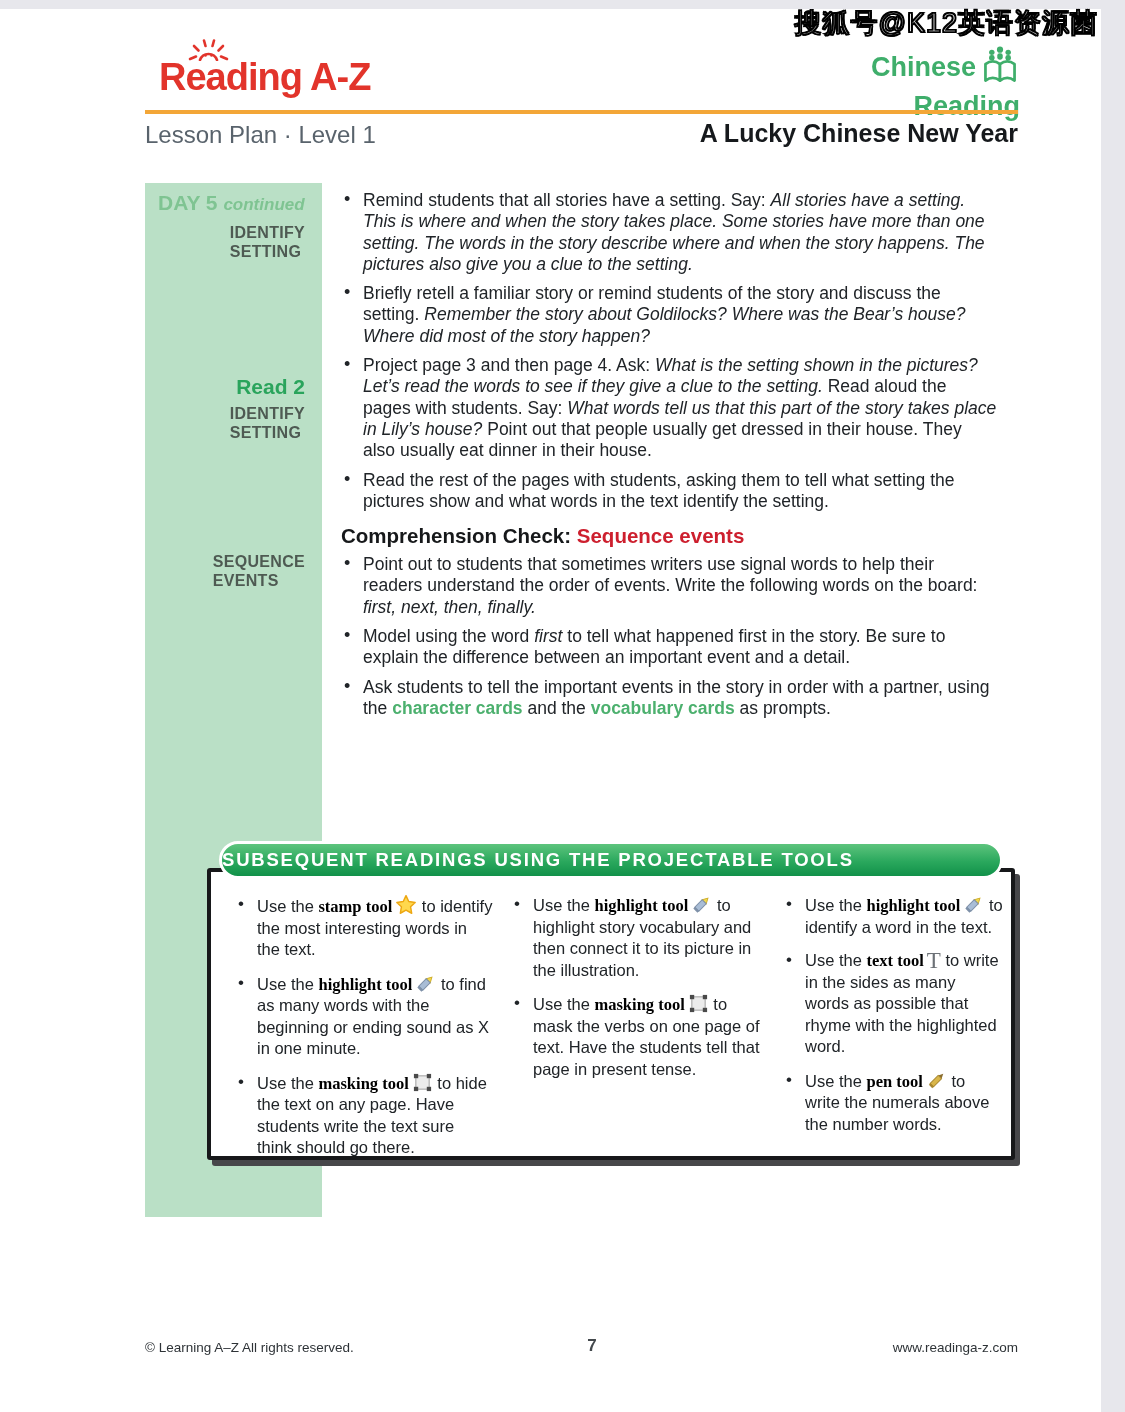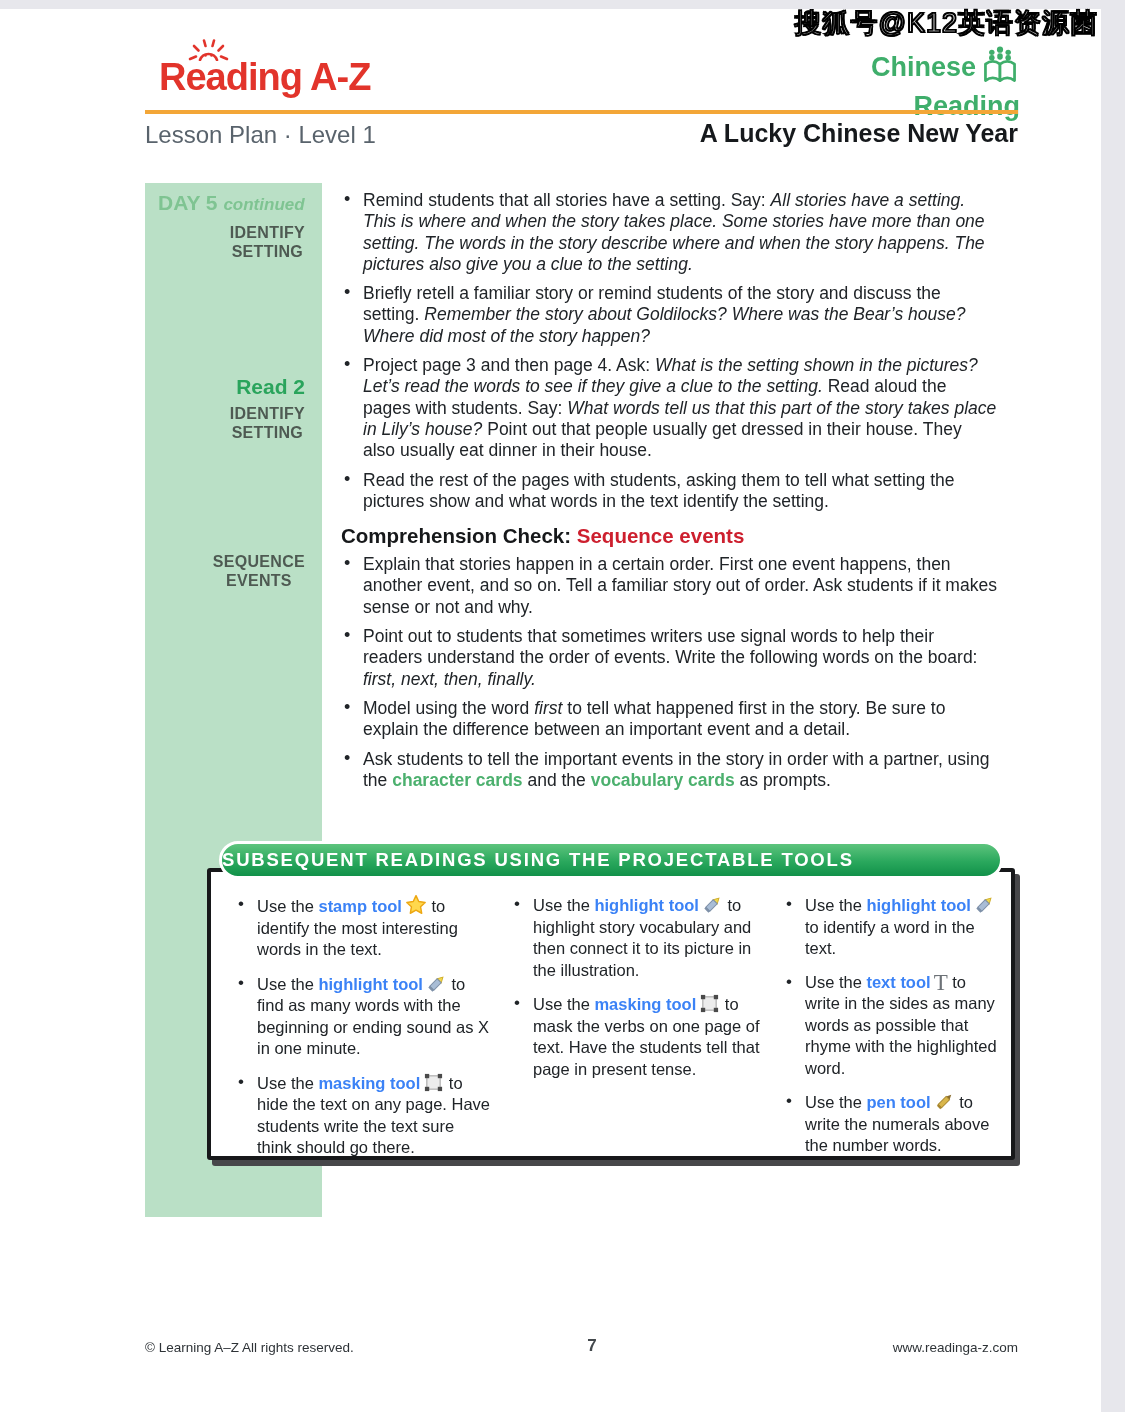--- a/index.html
+++ b/index.html
@@ -28,35 +28,35 @@
   .sr-line1{white-space:nowrap;}
   .book{display:inline-block;vertical-align:-10px;margin-left:4px;}
 
   .rule{position:absolute;left:145px;top:110px;width:873px;height:4px;background:#f3a637;}
   .lesson{position:absolute;left:145px;top:121px;font-size:24px;color:#59636c;}
   .title{position:absolute;top:119px;right:107px;font-size:25px;font-weight:bold;color:#16191c;}
 
   .sidebar{position:absolute;left:145px;top:183px;width:177px;height:1034px;background:#bae0c6;}
   .day{position:absolute;left:13px;top:8px;font-size:21px;font-weight:bold;color:#7fc492;}
   .day .note{font-style:italic;font-size:17px;}
-  .sb-label{position:absolute;right:17px;text-align:center;font-size:16px;font-weight:bold;
+  .sb-label{position:absolute;right:17px;text-align:left;font-size:16px;font-weight:bold;
     color:#4e5a52;line-height:19px;letter-spacing:.3px;}
   .sb-label.l1{top:40px}
   .read2{position:absolute;right:17px;top:192px;font-size:21px;font-weight:bold;color:#2aa45c;}
   .sb-label.l2{top:221px}
   .sb-label.l3{top:369px}
 
   .content{position:absolute;left:341px;top:190px;width:656px;}
   h2.sec{font-size:20.5px;margin:0 0 6px 0;color:#16181a;font-weight:bold;}
   h2.sec .red{color:#cd1f2e;}
   ul.bullets{list-style:none;margin:0 0 12px 0;padding:0;font-size:17.5px;line-height:21.3px;color:#202428;}
   ul.bullets li{position:relative;padding-left:22px;margin-bottom:8px;}
   ul.bullets li::before{content:"•";position:absolute;left:3px;top:-1px;font-size:18px;color:#202428;}
   .it{font-style:italic;}
-  .tool{color:#3b82f6;font-weight:bold;}
+  .tool{color:#000000;font-weight:bold;font-family:Liberation Serif, serif;}
   .grn{color:#4cb06e;font-weight:bold;}
 
   .banner{position:absolute;left:219px;top:841px;width:778px;height:32px;z-index:3;
     background:linear-gradient(180deg,#5dc47d 0%,#2aa85d 55%,#119149 100%);
     border:3px solid #fff;border-radius:20px;color:#fff;font-weight:bold;font-size:18.5px;
     letter-spacing:1.8px;line-height:32px;}
   .toolsbox{position:absolute;left:207px;top:868px;width:800px;height:284px;background:#fff;
     border:4px solid #17181a;border-radius:3px;box-shadow:5px 6px 0 #47474a;}
   .col{position:absolute;top:22px;}
   .c1{left:26px;width:256px;}
@@ -143,21 +143,20 @@
 
   <div class="content">
     <ul class="bullets">
         <li><span>Remind students that all stories have a setting. Say:  </span><span class="it">All stories have a setting. This is where and when the story takes place. Some stories have more than one setting. The words in the story describe where and when the story happens. The pictures also give you a clue to the setting.</span></li>
         <li><span>Briefly retell a familiar story or remind students of the story and discuss the setting. </span><span class="it">Remember the story about Goldilocks? Where was the Bear’s house? Where did most of the story happen?</span></li>
         <li><span>Project page 3 and then page 4. Ask: </span><span class="it">What is the setting shown in the pictures? Let’s read the words to see if they give a clue to the setting.</span><span> Read aloud the pages with students. Say: </span><span class="it">What words tell us that this part of the story takes place in Lily’s house?</span><span> Point out that people usually get dressed in their house. They also usually eat dinner in their house.</span></li>
         <li><span>Read the rest of the pages with students, asking them to tell what setting the pictures show and what words in the text identify the setting.</span></li>
       </ul>
     <h2 class="sec"><span>Comprehension Check: </span><span class="red">Sequence events</span></h2>
     <ul class="bullets">
-        <li><span>Explain that stories happen in a certain order. First one event happens, then another event, and so on. Tell a familiar story out of order. Ask students if it makes sense or not and why.</span></li>
         <li><span>Point out to students that sometimes writers use signal words to help their readers understand the order of events. Write the following words on the board: </span><span class="it">first, next, then, finally.</span></li>
         <li><span>Model using the word </span><span class="it">first</span><span> to tell what happened first in the story. Be sure to explain the difference between an important event and a detail.</span></li>
         <li><span>Ask students to tell the important events in the story in order with a partner, using the </span><span class="grn">character cards</span><span> and the </span><span class="grn">vocabulary cards</span><span> as prompts.</span></li>
       </ul>
   </div>
 
   <div class="banner">SUBSEQUENT READINGS USING THE PROJECTABLE TOOLS</div>
   <div class="toolsbox">
     <div class="col c1">
       <ul class="boxlist">

